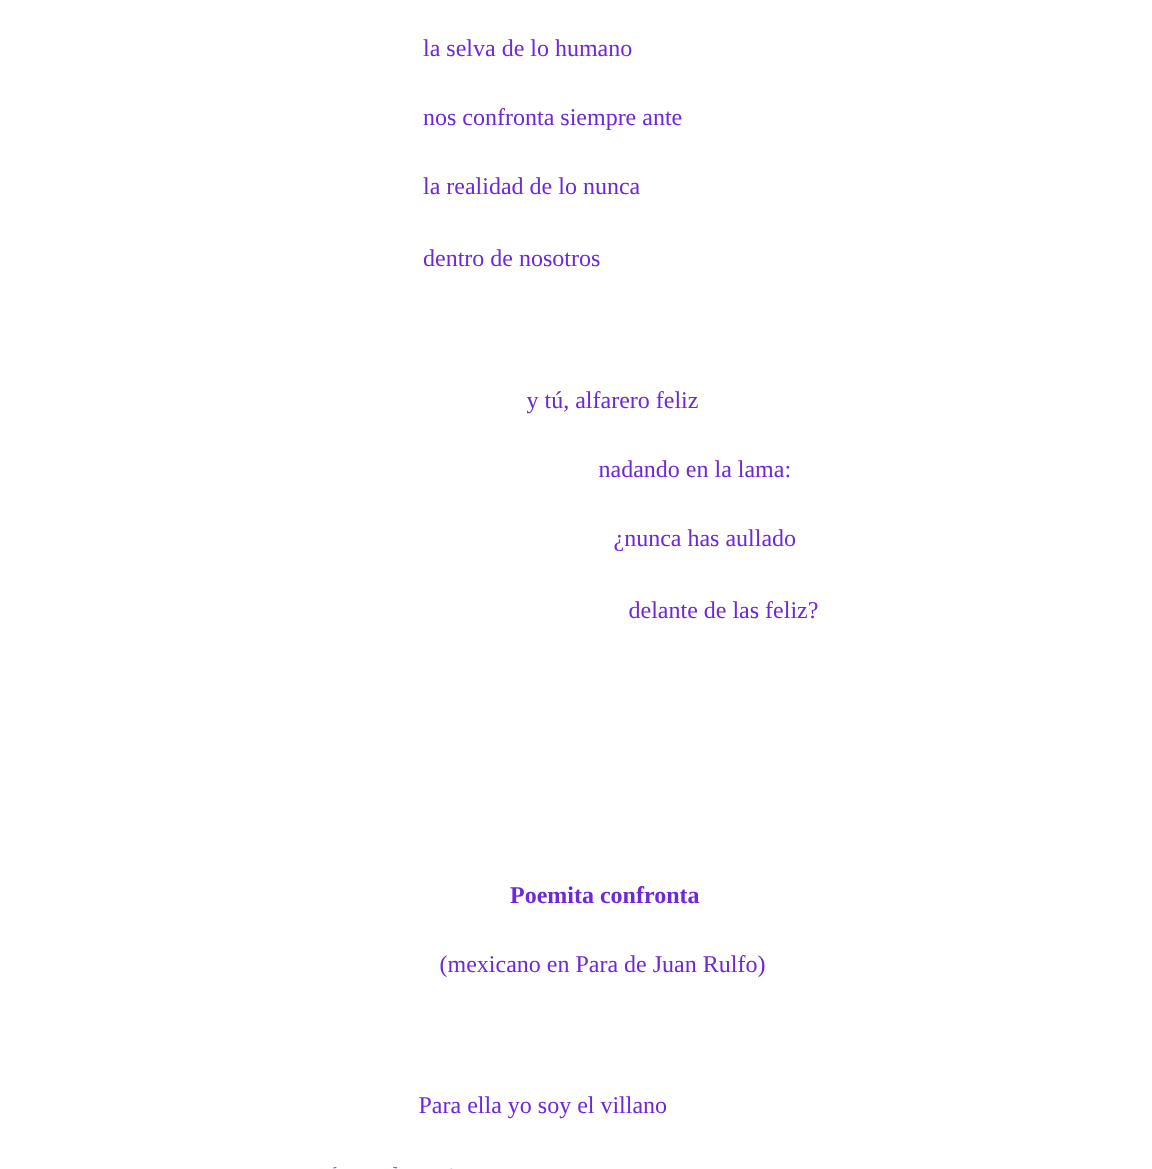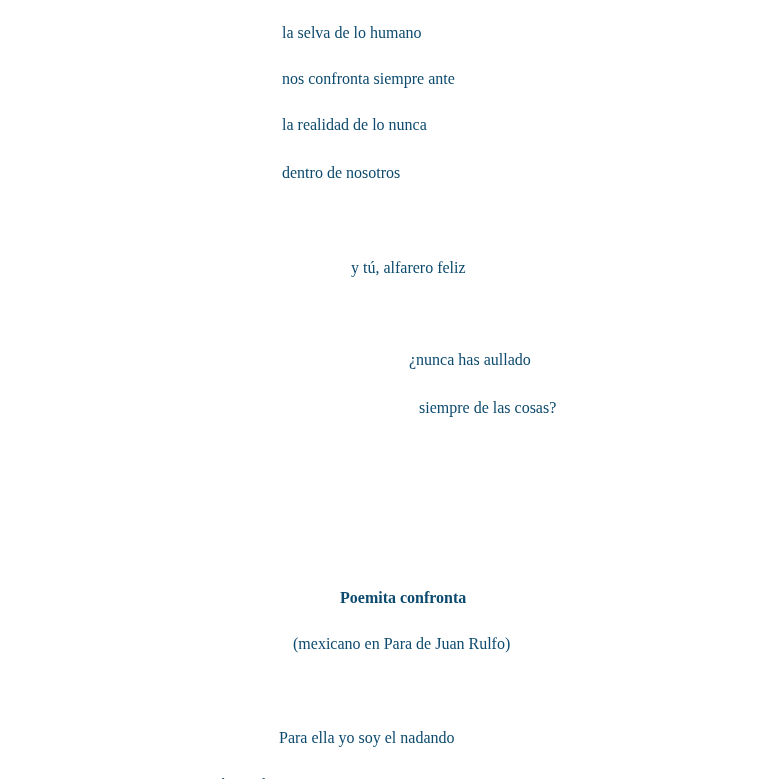--- a/index.html
+++ b/index.html
@@ -7,21 +7,21 @@
     padding: 0;
     background: #ffffff;
   }
   #page {
     position: relative;
     width: 768px;
     height: 779px;
     background: #ffffff;
     overflow: hidden;
     font-family: "Liberation Serif", "DejaVu Serif", serif;
-    color: #0c4a6e;
+    color: #6d28d9;
   }
   .line {
     position: absolute;
     white-space: pre;
     font-size: 16px;
     line-height: 19px;
   }
   .normal { font-style: normal; font-weight: normal; }
   .italic { }
   .bold   { font-weight: 700; }
@@ -44,38 +44,41 @@
   </div>
 
   <div class="line" style="top:144px; left:266px">
     <span class="normal">dentro de nosotros</span>
   </div>
 
   <div class="line" style="top:239px; left:335px">
     <span class="normal">y tú, alfarero feliz</span>
   </div>
 
+  <div class="line" style="top:285px; left:383px">
+    <span class="normal">nadando en la lama:</span>
+  </div>
 
   <div class="line" style="top:331px; left:393px">
     <span class="normal">¿nunca has </span><span class="italic">aullado</span>
   </div>
 
   <div class="line" style="top:379px; left:403px">
-    <span class="italic">siempre de las cosas?</span>
+    <span class="italic">delante de las feliz?</span>
   </div>
 
   <div class="line" style="top:569px; left:324px">
     <span class="bold">Poemita confronta</span>
   </div>
 
   <div class="line" style="top:615px; left:277px">
     <span class="normal">(mexicano en </span><span class="italic">Para</span><span class="normal"> de Juan Rulfo)</span>
   </div>
 
   <div class="line" style="top:709px; left:263px">
-    <span class="normal">Para ella yo soy el nadando</span>
+    <span class="normal">Para ella yo soy el villano</span>
   </div>
 
   <div class="line" style="top:756px; left:160px">
     <span class="normal">para mí soy el monje</span>
   </div>
 
 </main>
 
 </body></html>

